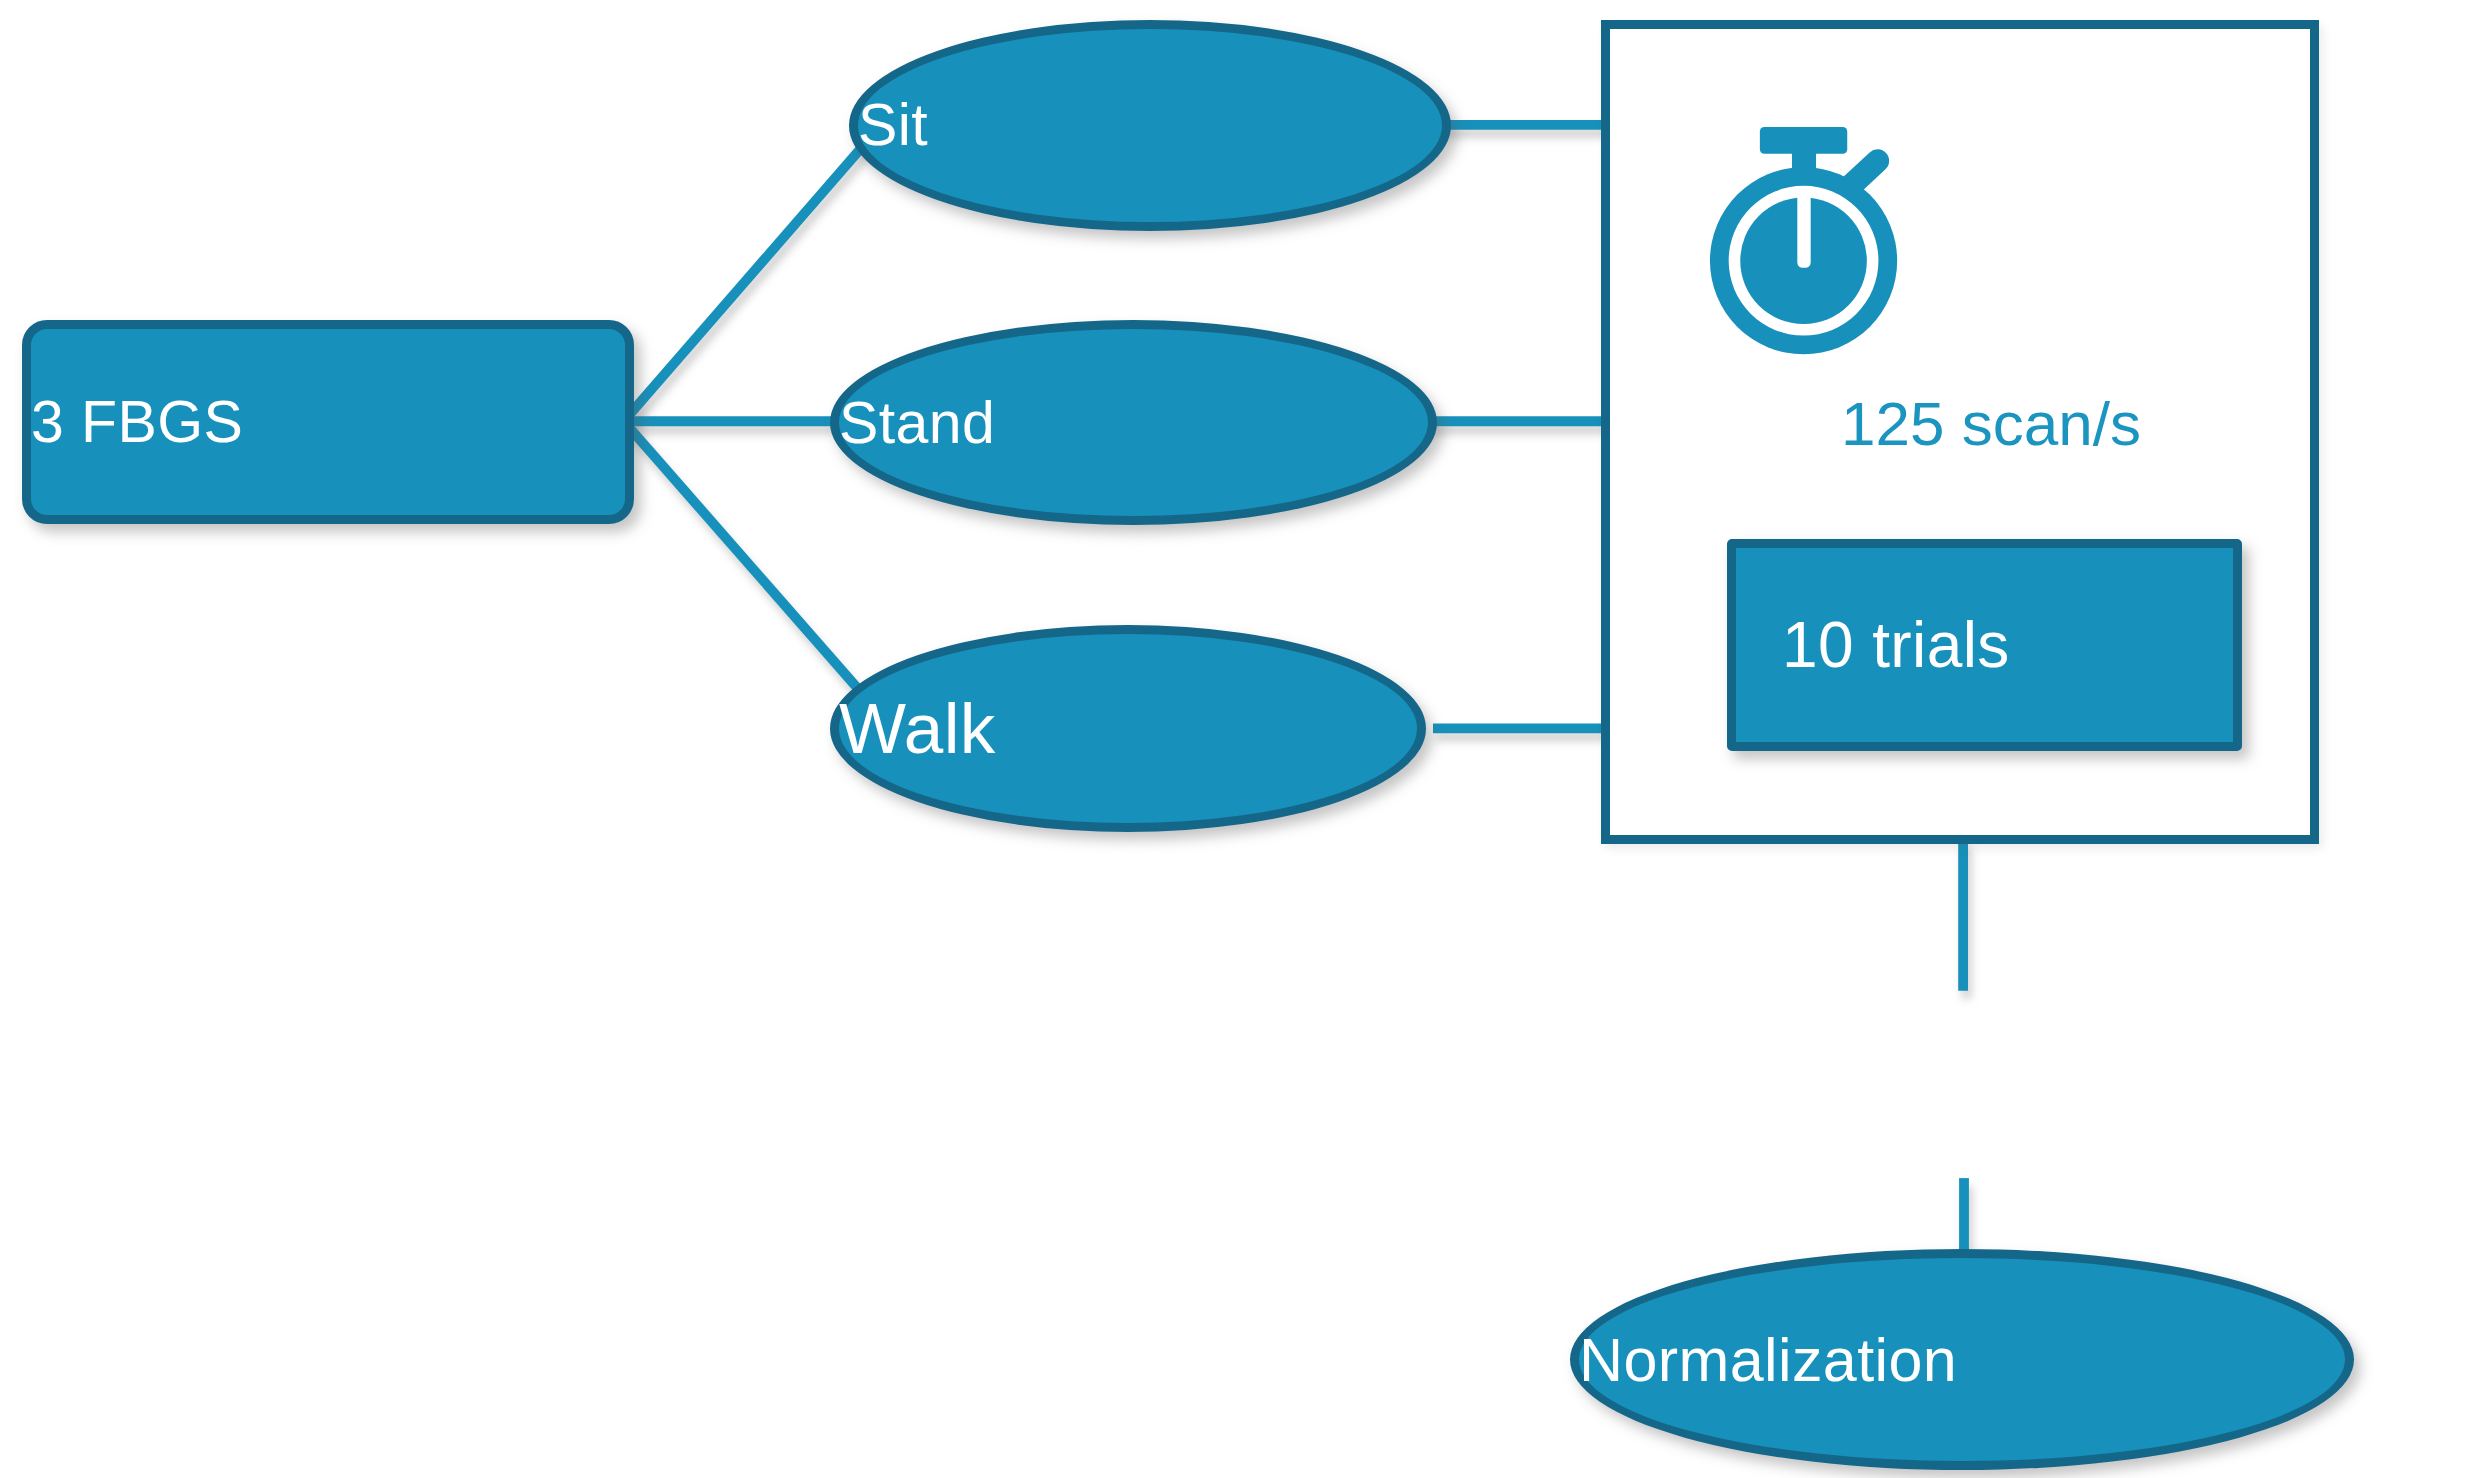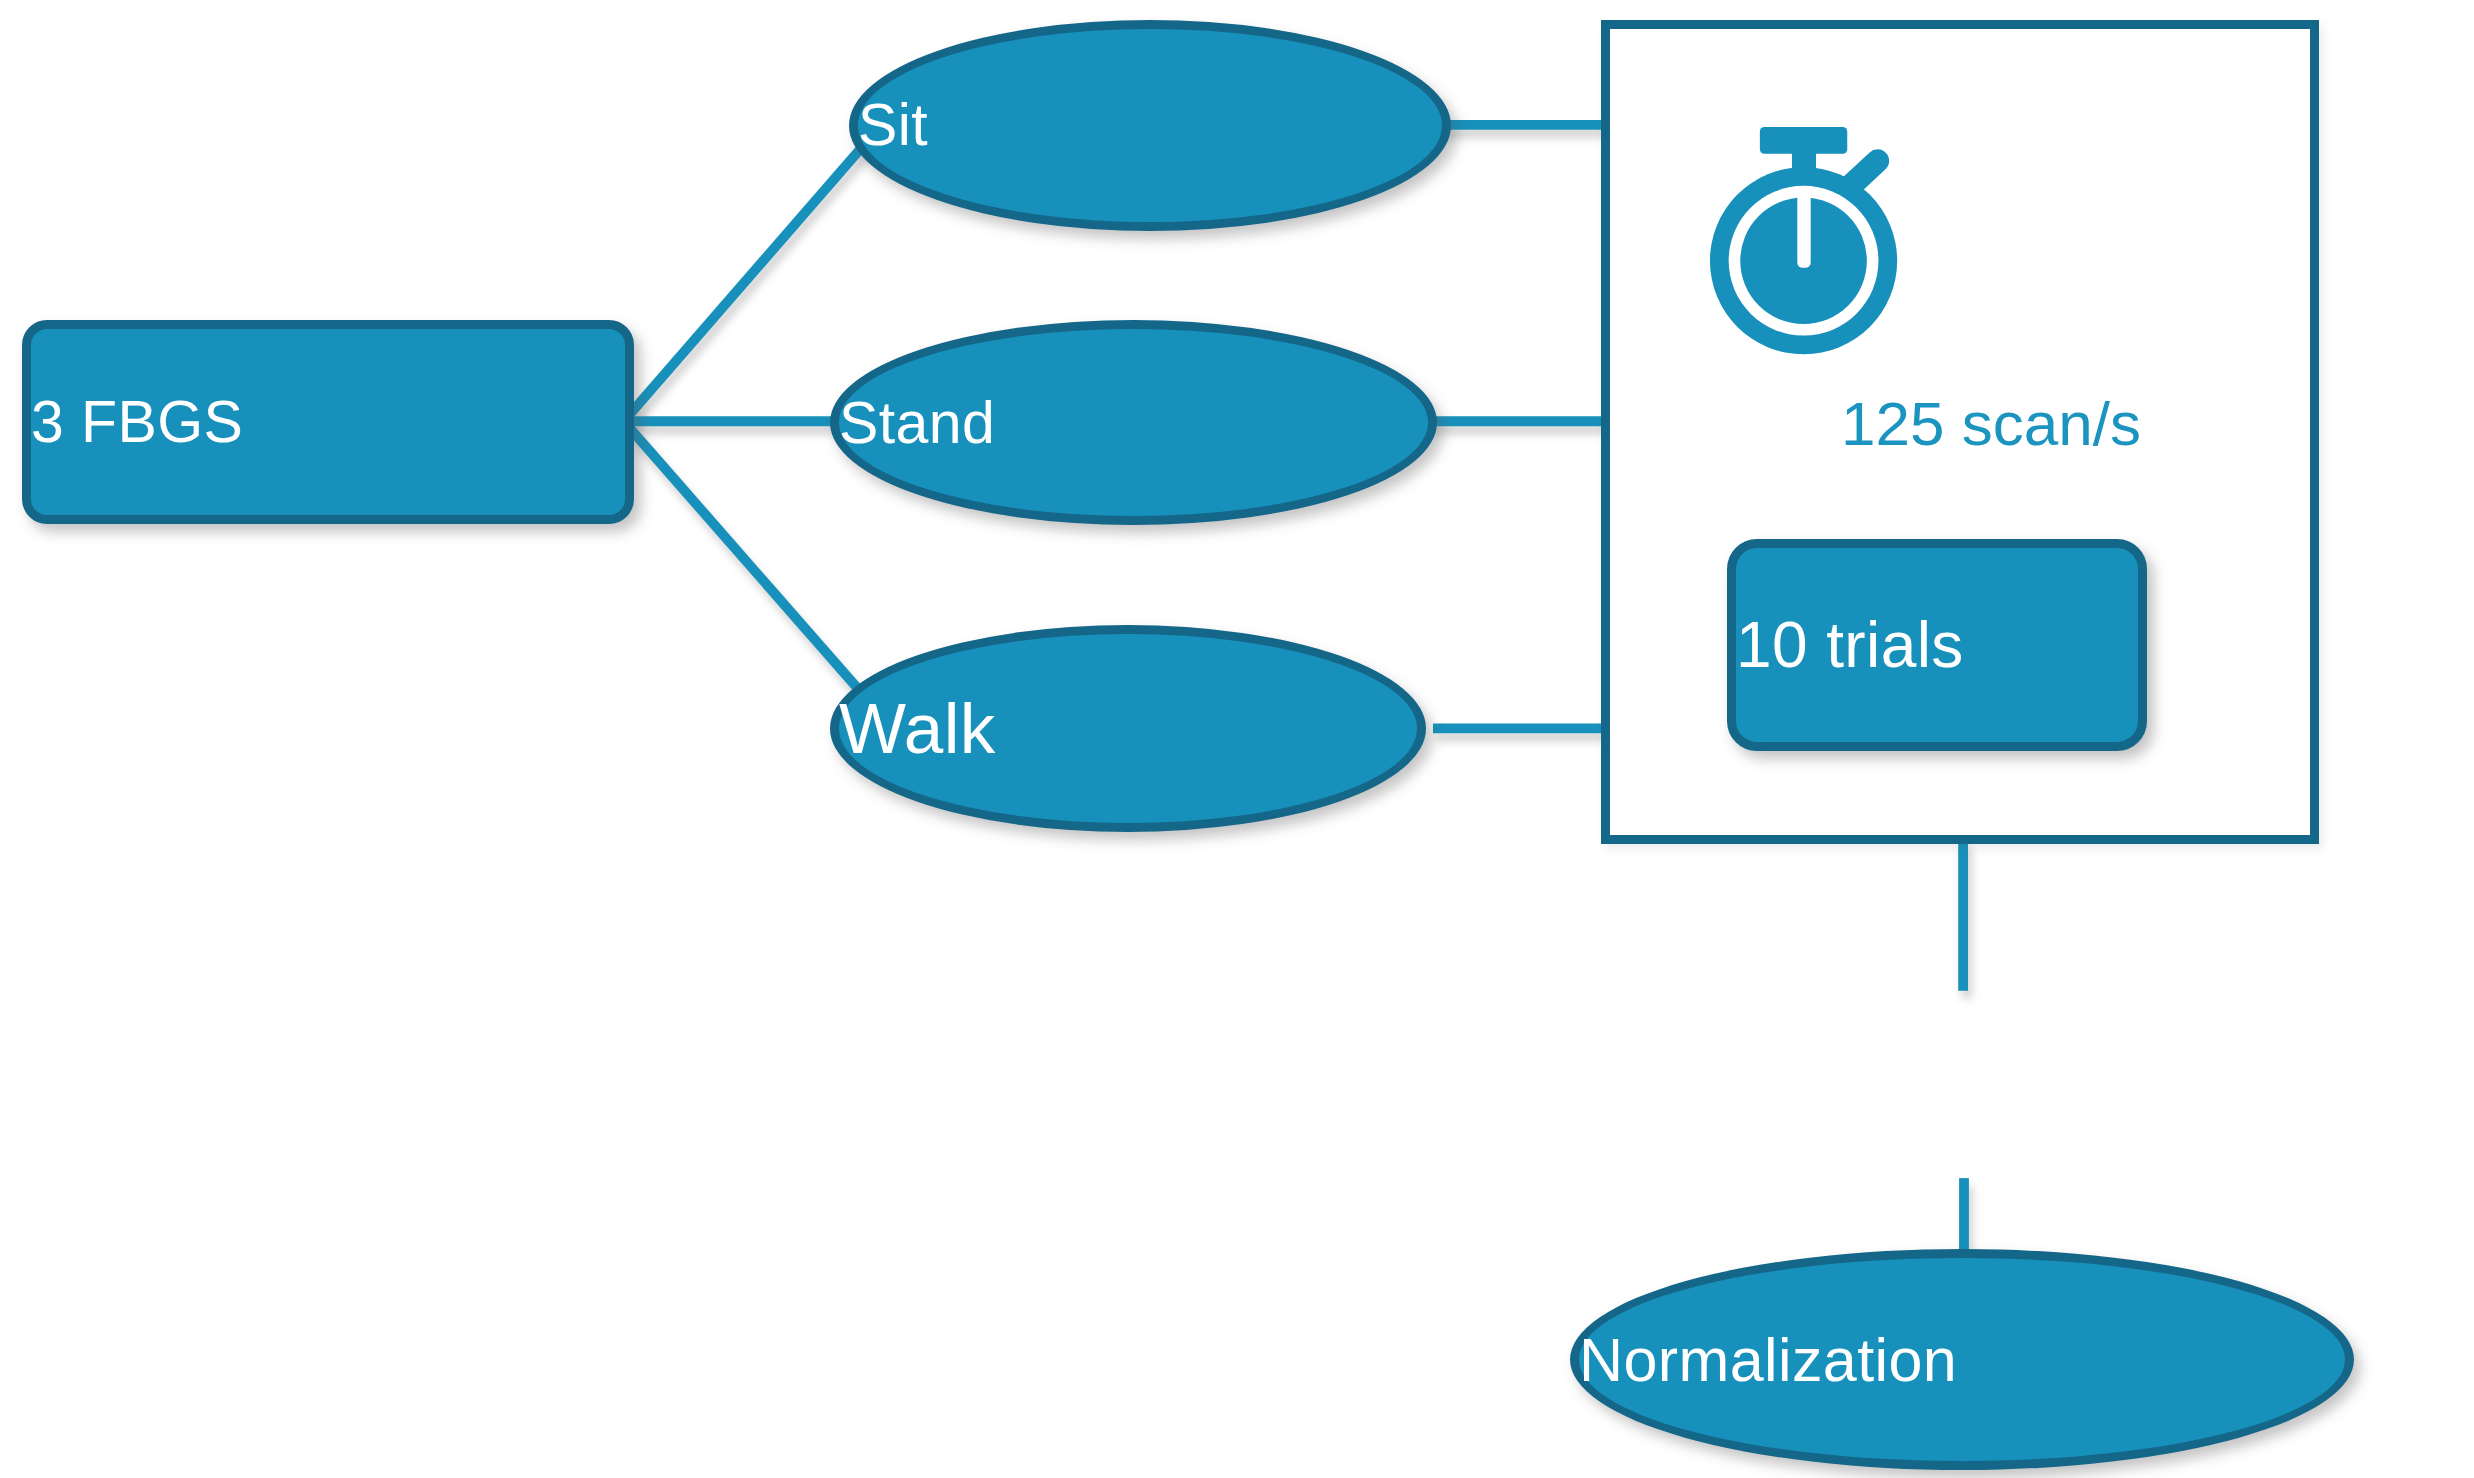--- a/index.html
+++ b/index.html
@@ -90,24 +90,25 @@
     left:0; width:100%;
     top:359px;
     text-align:center;
     font-size:62px;
     color:var(--teal-text);
     white-space:nowrap;
     margin-left:31px;
   }
   .trials{
     left:117px; top:510px;
-    width:420px; height:212px;
-    border-radius:30px;
+    width:515px; height:212px;
+    border-radius:5px;
     font-size:64px;
     position:absolute;
+    padding-left:46px;
   }
   .ws{   left:1509px; top:973px; width:955px; height:219px; font-size:64px; }
   .norm{ left:1570px; top:1249px; width:784px;  height:221px; font-size:61px; }
 </style>
 </head>
 <body>
 
 <div class="canvas">
 
   <svg class="wires" viewBox="0 0 2772 1656">

